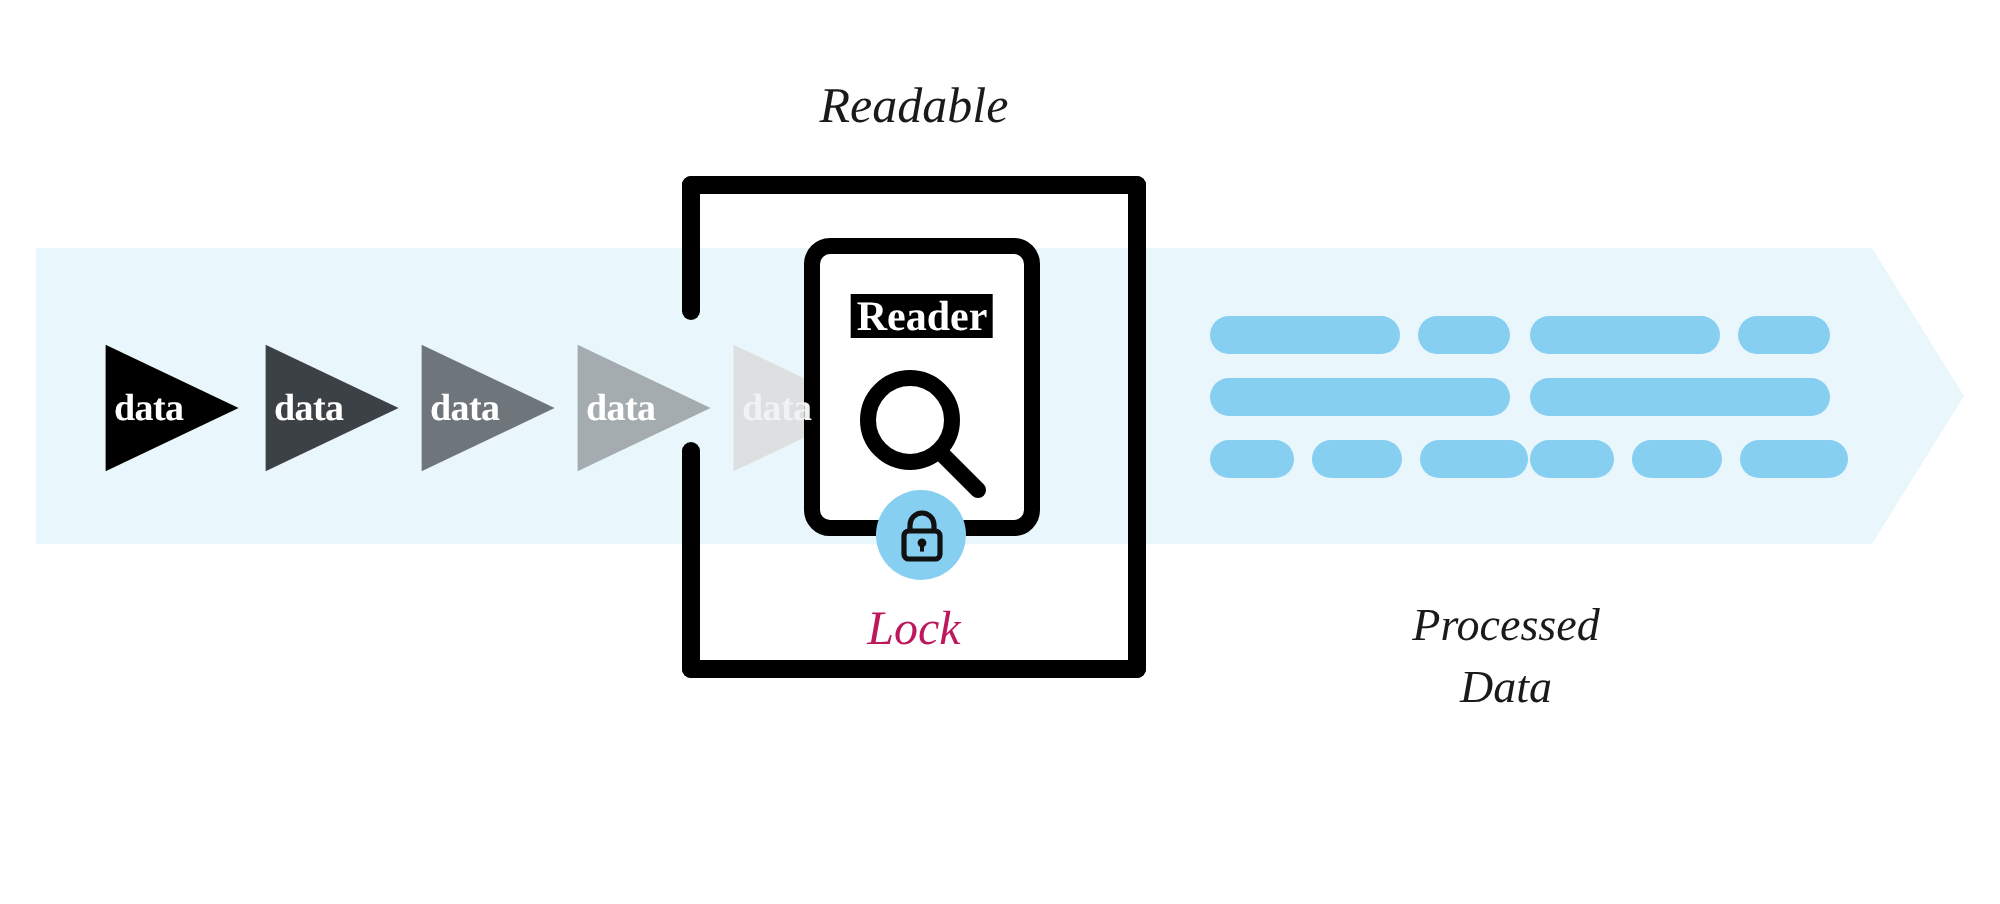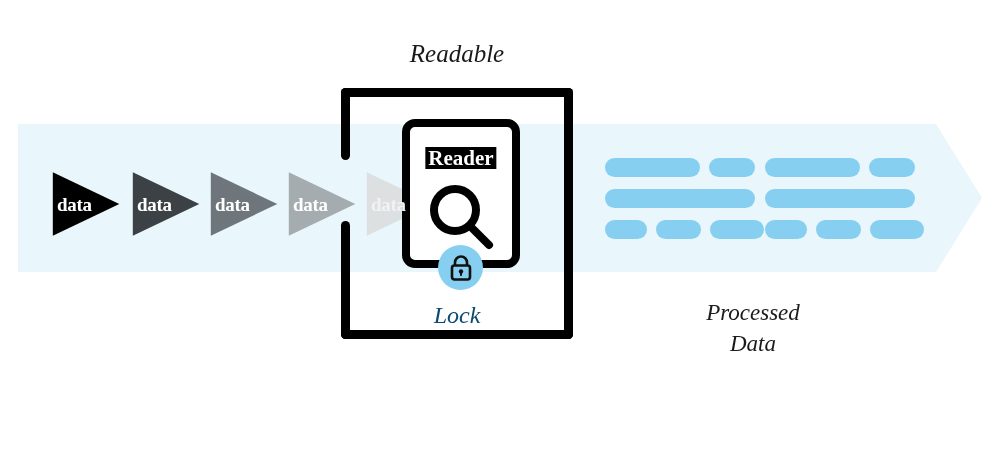--- a/index.html
+++ b/index.html
@@ -170,21 +170,21 @@
   }
   .lock-label {
     position: absolute;
     left: 341px;
     top: 302px;
     width: 232px;
     text-align: center;
     font-family: "Liberation Serif", serif;
     font-style: italic;
     font-size: 24px;
-    color: #0c4a6e;
+    color: #be185d;
   }
 
   
   .bar-group {
     position: absolute;
     top: 158px;
   }
   .bar-row {
     display: flex;
     gap: 9px;

